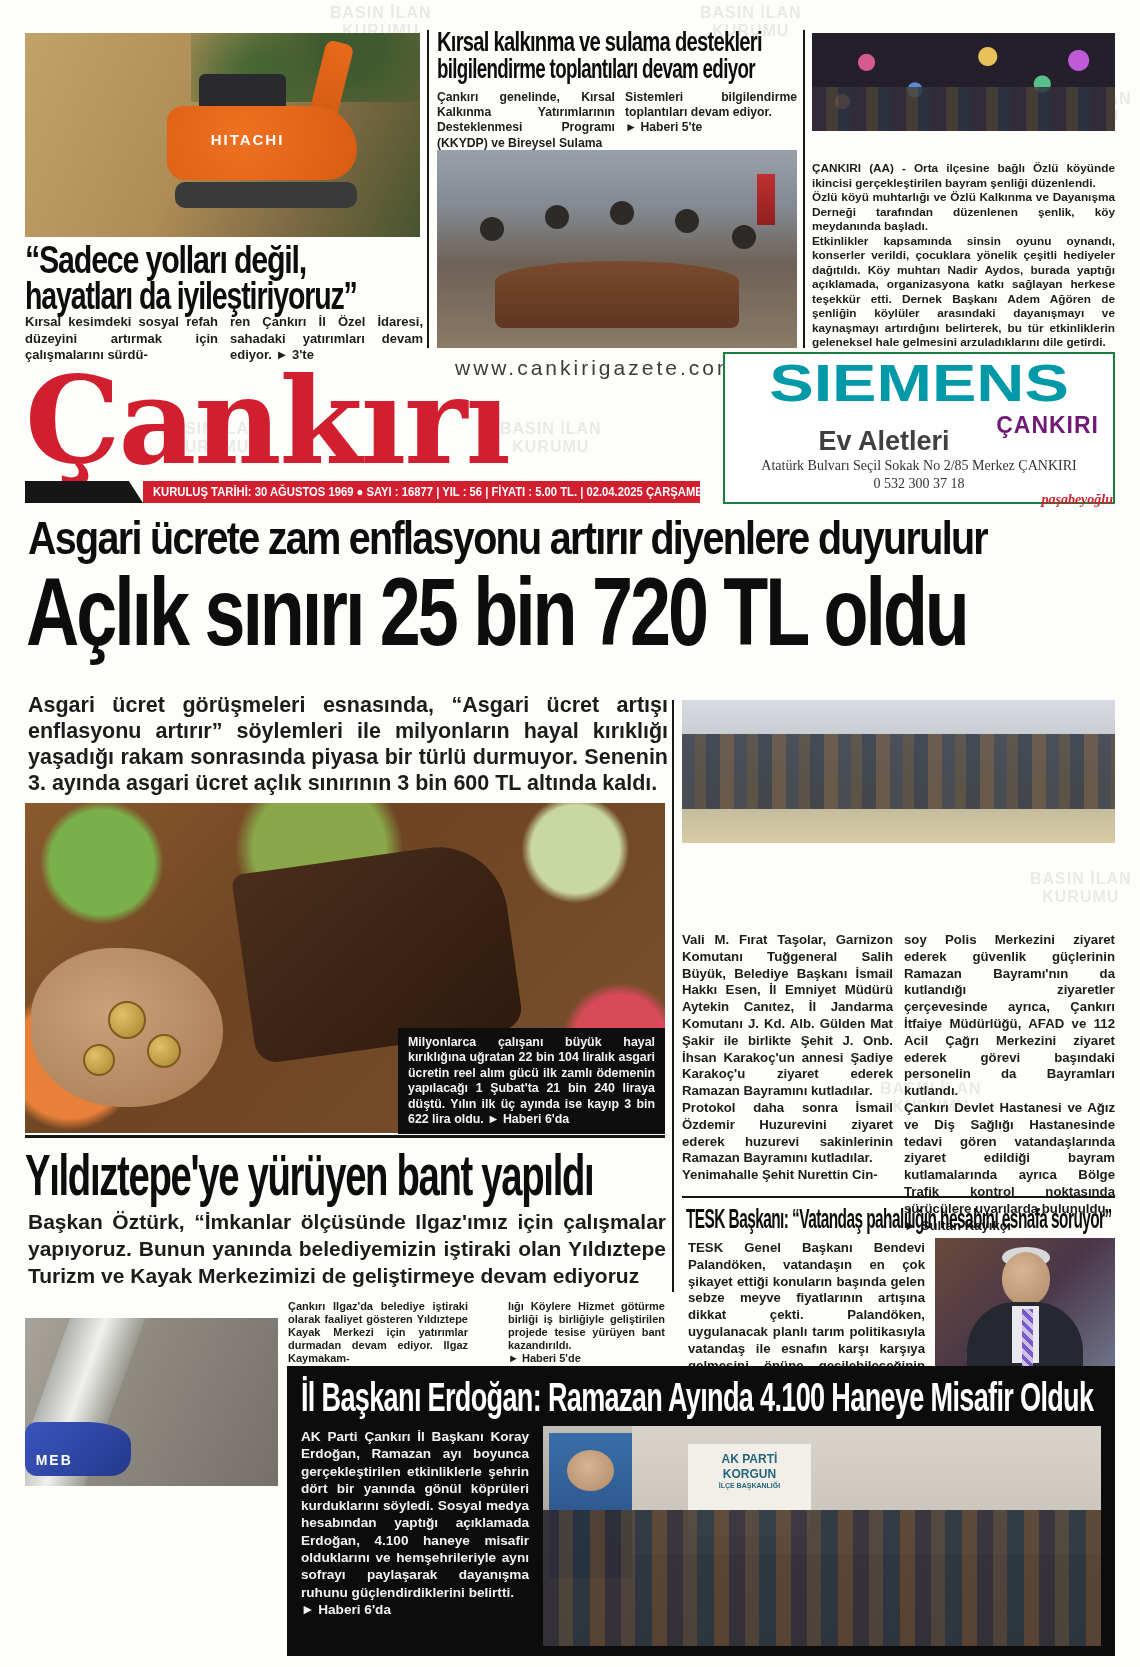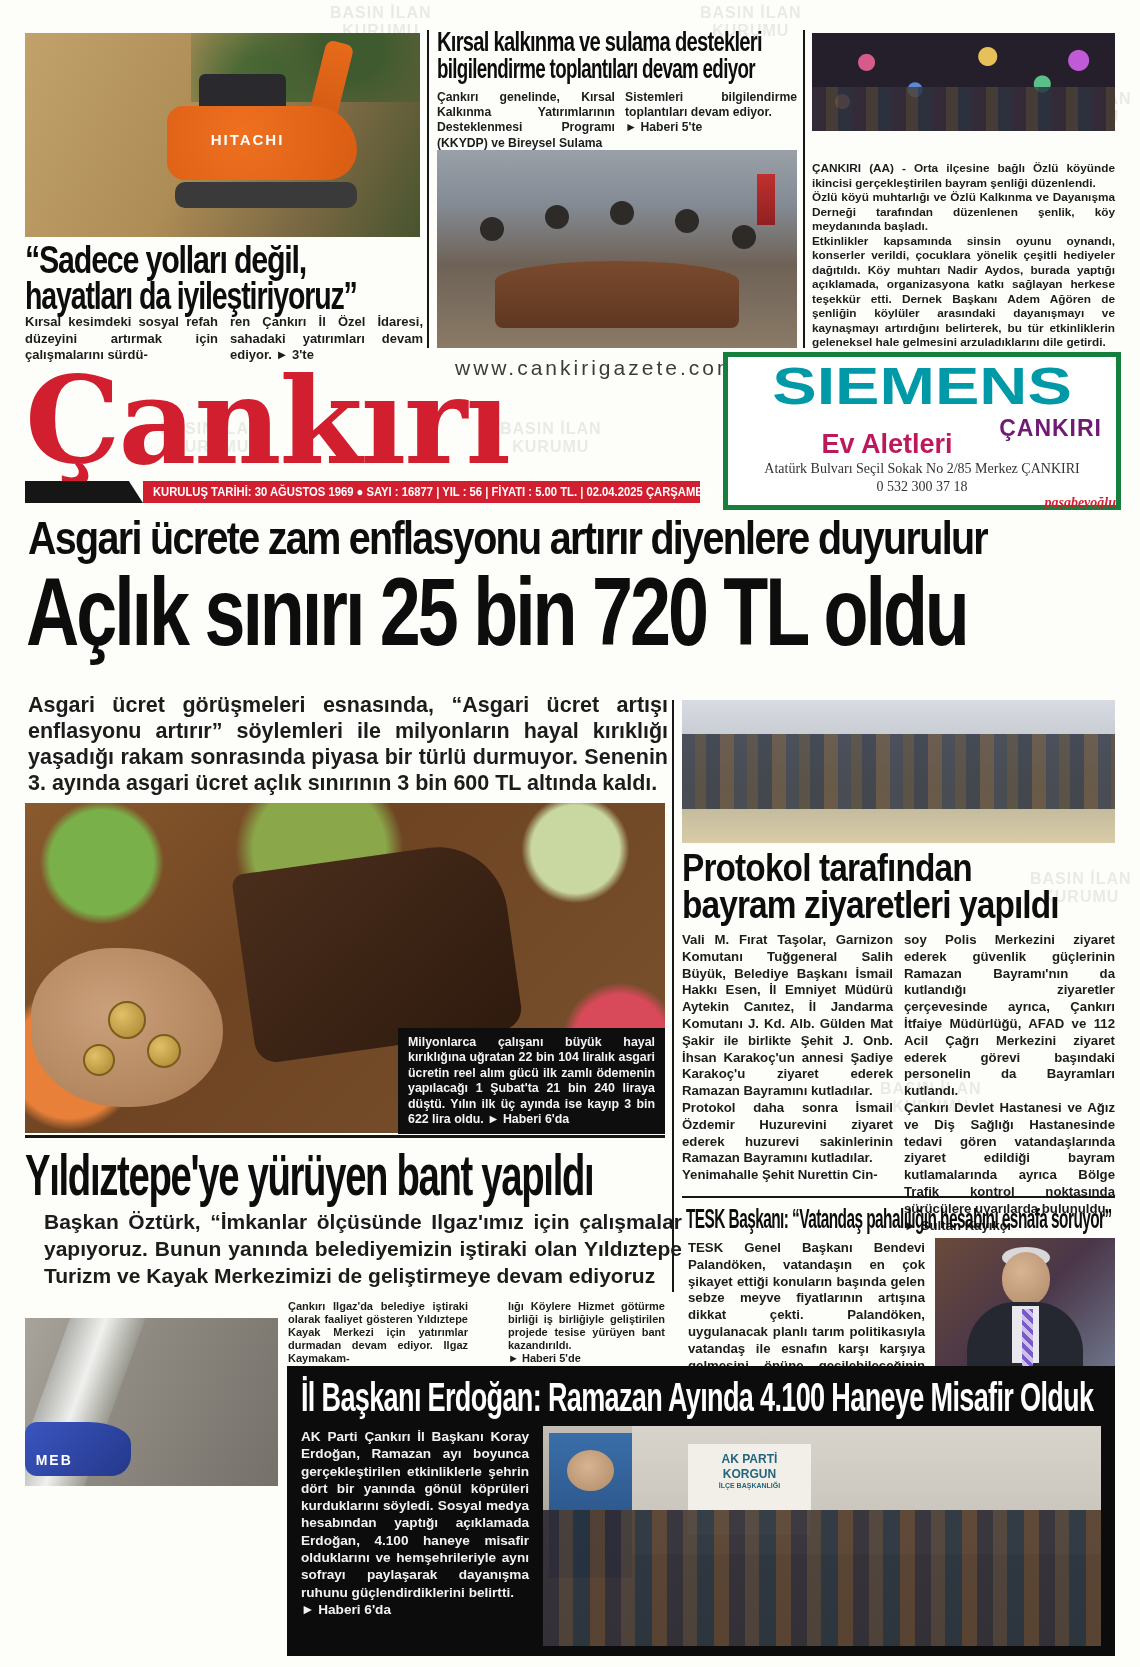--- a/index.html
+++ b/index.html
@@ -15,21 +15,21 @@
   .photo{position:absolute;overflow:hidden;}
   .wm{position:absolute;font-weight:bold;font-size:16px;line-height:18px;color:rgba(90,90,90,0.12);
       white-space:pre-line;text-align:center;letter-spacing:1px;pointer-events:none;}
   
   #logo{font-family:"DejaVu Serif",serif;font-weight:900;color:#d11f2f;font-size:120px;line-height:118px;
         transform:scaleX(1.22);transform-origin:0 0;letter-spacing:-2px;}
   #website{letter-spacing:3px;color:#3c3c3c;font-size:21px;font-weight:500;}
   #infobar{background:#d11f2f;color:#fff;font-size:12.5px;font-weight:bold;line-height:22px;padding-left:10px;}
   #black-notch{background:#161616;clip-path:polygon(0 0,88% 0,100% 100%,0 100%);}
   
-  #ad-box{border:5px solid #15803d;background:#fff;}
+  #ad-box{border:2px solid #15803d;background:#fff;}
   #ad-brand{font-size:52px;font-weight:900;color:#0099A8;line-height:54px;display:inline-block;
             transform:scaleX(1.28);transform-origin:50% 50%;}
   .serif{font-family:"Liberation Serif",serif;}
   
   .ph-excavator{background:linear-gradient(115deg,#c2a26b 0%,#ad8c55 45%,#7d6a44 72%,#47542f 100%);}
   .exc-trees{position:absolute;right:0;top:0;width:58%;height:34%;
      background:radial-gradient(circle at 70% 20%,#3e5a2e 18%,transparent 68%),
                 radial-gradient(circle at 30% 70%,#4a6a36 14%,transparent 60%);}
   .exc-arm{position:absolute;left:73%;top:4%;width:7%;height:56%;border-radius:8px;
      background:linear-gradient(#e86a1a,#c85510);transform:rotate(14deg);}
@@ -208,21 +208,21 @@
     <div id="infobar">
       <span class="nowrap" style="transform:scaleX(0.9);">KURULUŞ TARİHİ: 30 AĞUSTOS 1969  ●  SAYI : 16877 | YIL : 56 | FİYATI : 5.00 TL. | 02.04.2025 ÇARŞAMBA</span>
     </div>
   </div>
 
   <div id="ad-box" class="abs" style="left:723px;top:352px;width:388px;height:148px;">
     <div style="text-align:center;margin-top:2px;">
       <span id="ad-brand">SIEMENS</span>
     </div>
     <div class="abs" style="right:14px;top:58px;font-size:23px;font-weight:800;color:#701a75;letter-spacing:1px;">ÇANKIRI</div>
-    <div class="abs" style="left:0;right:70px;top:72px;text-align:center;font-size:27px;font-weight:700;color:#be185d;">Ev Aletleri</div>
+    <div class="abs" style="left:0;right:70px;top:72px;text-align:center;font-size:27px;font-weight:700;color:#404040;">Ev Aletleri</div>
     <div class="abs serif" style="left:0;right:0;top:104px;text-align:center;font-size:14px;color:#333;">Atatürk Bulvarı Seçil Sokak No 2/85 Merkez ÇANKIRI</div>
     <div class="abs serif" style="left:0;right:0;top:122px;text-align:center;font-size:14px;color:#333;">0 532 300 37 18</div>
     <div class="abs serif" style="left:0;right:0;top:138px;text-align:right;font-size:14px;font-weight:bold;font-style:italic;color:#d11f2f;">paşabeyoğlu</div>
   </div>
 
   <div class="abs" style="left:28px;top:510px;">
     <span class="nowrap cond" style="font-size:47px;letter-spacing:-2px;transform:scaleX(0.84);">Asgari ücrete zam enflasyonu artırır diyenlere duyurulur</span>
   </div>
   <div class="abs" style="left:26px;top:562px;">
     <span class="nowrap cond" style="font-size:97px;line-height:100px;letter-spacing:-4px;transform:scaleX(0.76);">Açlık sınırı 25 bin 720 TL oldu</span>
@@ -236,26 +236,20 @@
     <div class="mk-coin" style="left:13%;top:60%;width:34px;height:34px;"></div>
     <div class="mk-coin" style="left:19%;top:70%;width:30px;height:30px;"></div>
     <div class="mk-coin" style="left:9%;top:73%;width:28px;height:28px;"></div>
   </div>
   <div id="caption" class="abs" style="left:398px;top:1028px;width:247px;">Milyonlarca çalışanı büyük hayal kırıklığına uğratan 22 bin 104 liralık asgari ücretin reel alım gücü ilk zamlı ödemenin yapılacağı 1 Şubat'ta 21 bin 240 liraya düştü. Yılın ilk üç ayında ise kayıp 3 bin 622 lira oldu.       ► Haberi 6'da</div>
 
   <div class="vline abs" style="left:672px;top:700px;height:592px;"></div>
   <div class="photo ph-protokol abs" style="left:682px;top:700px;width:433px;height:143px;">
     <div class="pk-crowd"></div>
   </div>
-  <div class="abs" style="left:682px;top:850px;">
-    <div class="cond" style="font-size:38px;line-height:37px;letter-spacing:-1px;">
-      <span class="nowrap" style="transform:scaleX(0.88);">Protokol tarafından</span><br>
-      <span class="nowrap" style="transform:scaleX(0.88);">bayram ziyaretleri yapıldı</span>
-    </div>
-  </div>
   <div class="cols abs" style="left:682px;top:932px;width:433px;gap:11px;">
     <div class="body-txt" style="width:211px;font-size:13.2px;line-height:16.8px;">Vali M. Fırat Taşolar, Garnizon Komutanı Tuğgeneral Salih Büyük, Belediye Başkanı İsmail Hakkı Esen, İl Emniyet Müdürü Aytekin Canıtez, İl Jandarma Komutanı J. Kd. Alb. Gülden Mat Şakir ile birlikte Şehit J. Onb. İhsan Karakoç'un annesi Şadiye Karakoç'u ziyaret ederek Ramazan Bayramını kutladılar.
 Protokol daha sonra İsmail Özdemir Huzurevini ziyaret ederek huzurevi sakinlerinin Ramazan Bayramını kutladılar.
 Yenimahalle Şehit Nurettin Cin-</div>
     <div class="body-txt" style="width:211px;font-size:13.2px;line-height:16.8px;">soy Polis Merkezini ziyaret ederek güvenlik güçlerinin Ramazan Bayramı'nın da kutlandığı ziyaretler çerçevesinde ayrıca, Çankırı İtfaiye Müdürlüğü, AFAD ve 112 Acil Çağrı Merkezini ziyaret ederek görevi başındaki personelin da Bayramları kutlandı.
 Çankırı Devlet Hastanesi ve Ağız ve Diş Sağlığı Hastanesinde tedavi gören vatandaşlarında ziyaret edildiği bayram kutlamalarında ayrıca Bölge Trafik kontrol noktasında sürücülere uyarılarda bulunuldu.
 ► Sultan Kayıkçı</div>
   </div>
 
   <div class="hline abs" style="left:682px;top:1196px;width:433px;height:2px;"></div>
@@ -268,21 +262,21 @@
     <div class="tk-face"></div>
     <div class="tk-suit"></div>
     <div class="tk-shirt"></div>
     <div class="tk-tie"></div>
   </div>
 
   <div class="hline abs" style="left:25px;top:1135px;width:640px;height:3px;"></div>
   <div class="abs" style="left:25px;top:1141px;">
     <span class="nowrap cond" style="font-size:58px;letter-spacing:-2px;transform:scaleX(0.66);">Yıldıztepe'ye yürüyen bant yapıldı</span>
   </div>
-  <div class="body-txt abs" style="left:28px;top:1208px;width:638px;font-size:21px;line-height:27px;font-weight:bold;margin-left:16px;">Başkan Öztürk, “İmkanlar ölçüsünde Ilgaz'ımız için çalışmalar yapıyoruz. Bunun yanında belediyemizin iştiraki olan Yıldıztepe Turizm ve Kayak Merkezimizi de geliştirmeye devam ediyoruz</div>
+  <div class="body-txt abs" style="left:28px;top:1208px;width:638px;font-size:21px;line-height:27px;font-weight:bold;">Başkan Öztürk, “İmkanlar ölçüsünde Ilgaz'ımız için çalışmalar yapıyoruz. Bunun yanında belediyemizin iştiraki olan Yıldıztepe Turizm ve Kayak Merkezimizi de geliştirmeye devam ediyoruz</div>
   <div class="body-txt abs" style="left:288px;top:1300px;width:180px;font-size:11px;line-height:13px;">Çankırı Ilgaz'da belediye iştiraki olarak faaliyet gösteren Yıldıztepe Kayak Merkezi için yatırımlar durmadan devam ediyor. Ilgaz Kaymakam-</div>
   <div class="body-txt abs" style="left:508px;top:1300px;width:157px;font-size:11px;line-height:13px;">lığı Köylere Hizmet götürme birliği iş birliğiyle geliştirilen projede tesise yürüyen bant kazandırıldı.
 ► Haberi 5'de</div>
   <div class="photo ph-pipe abs" style="left:25px;top:1318px;width:253px;height:168px;">
     <div class="pp-pipe"></div>
     <div class="pp-machine">
       <div class="pp-label">MEB</div>
     </div>
   </div>
 

